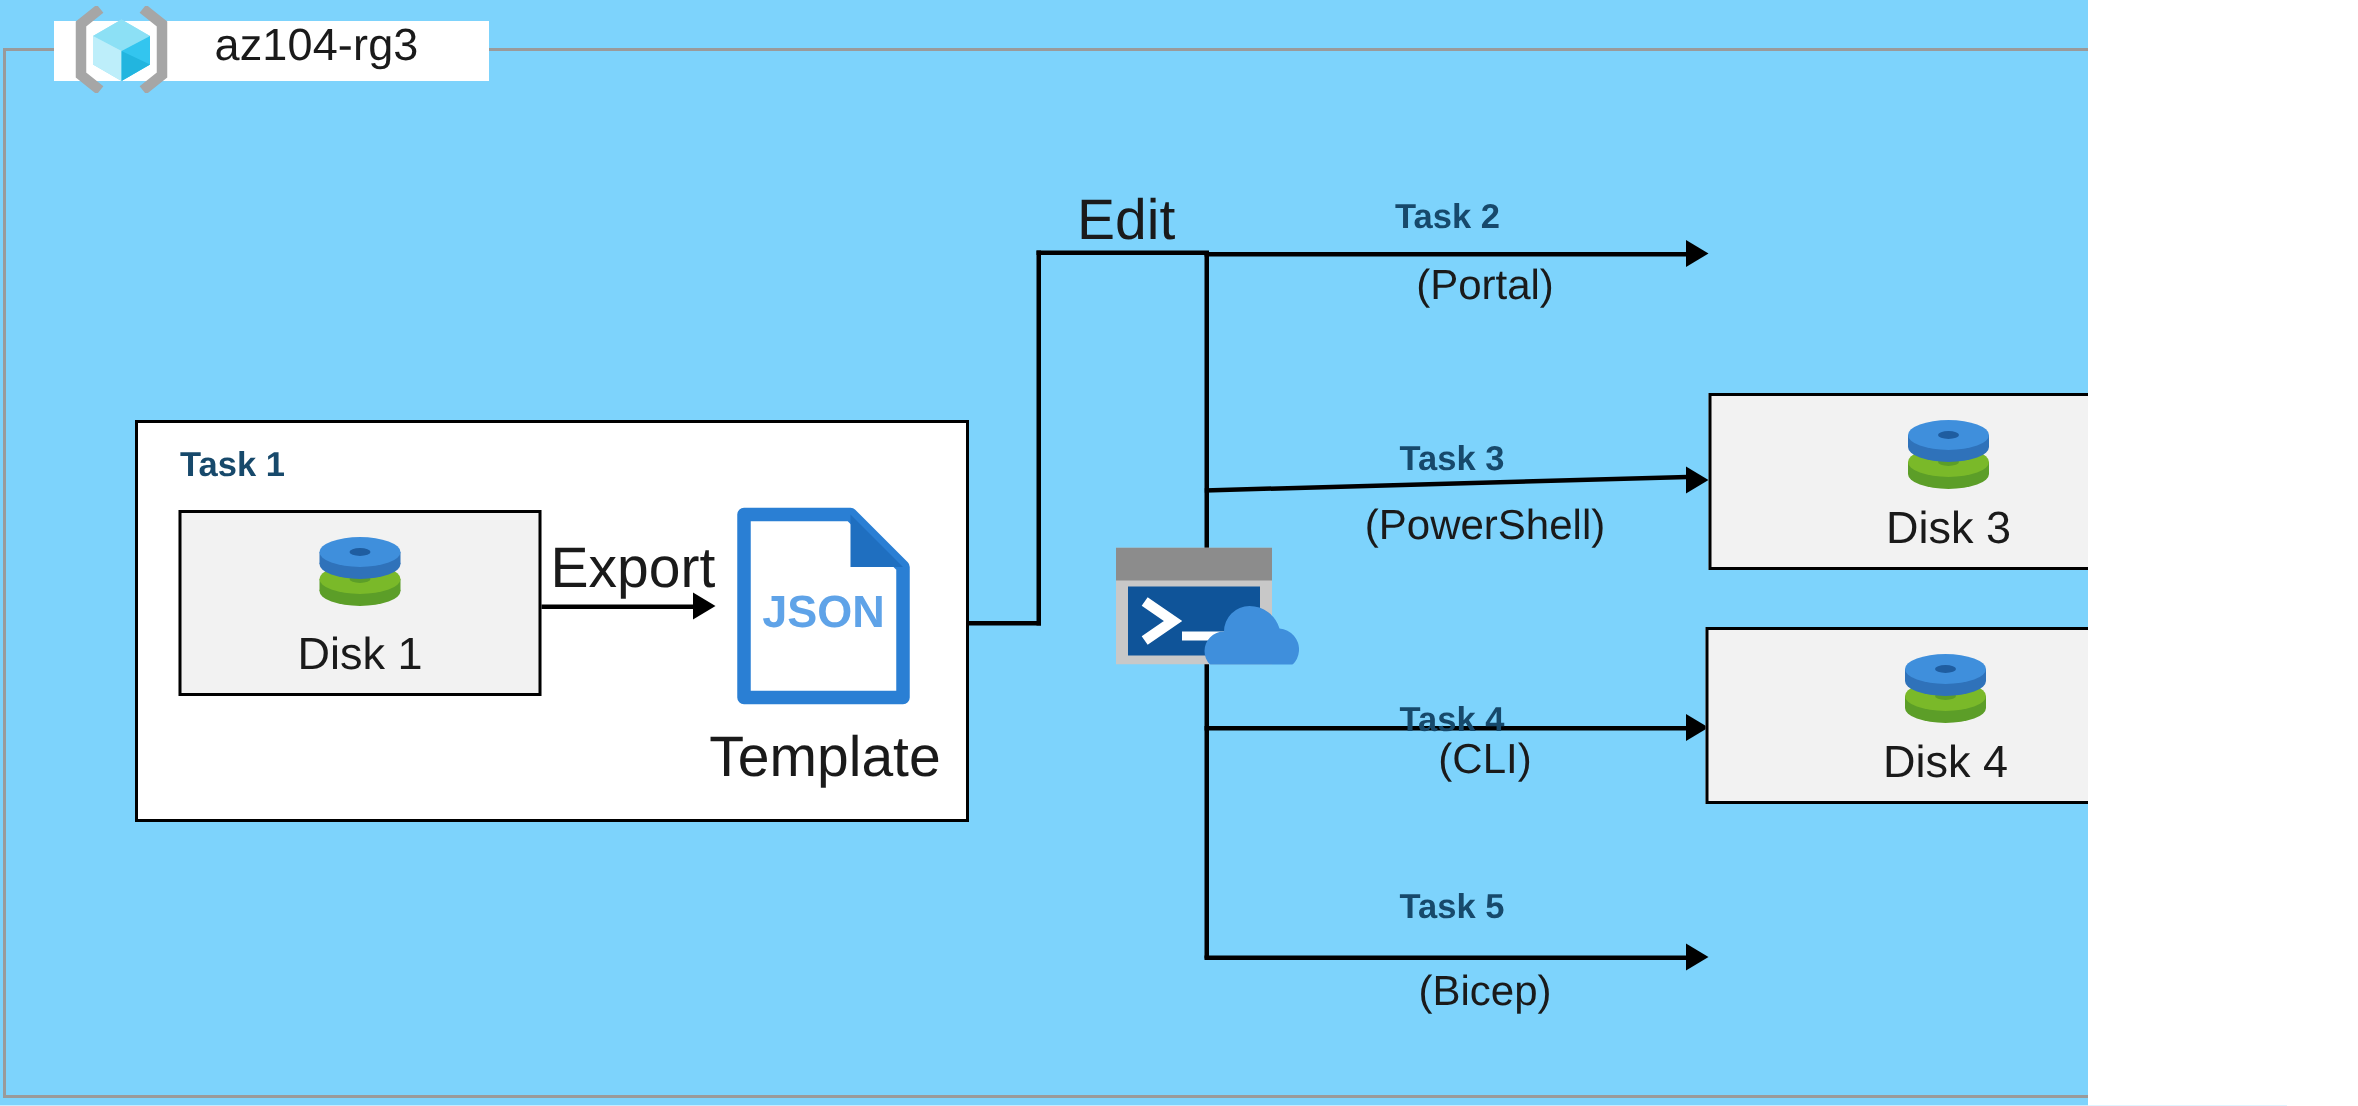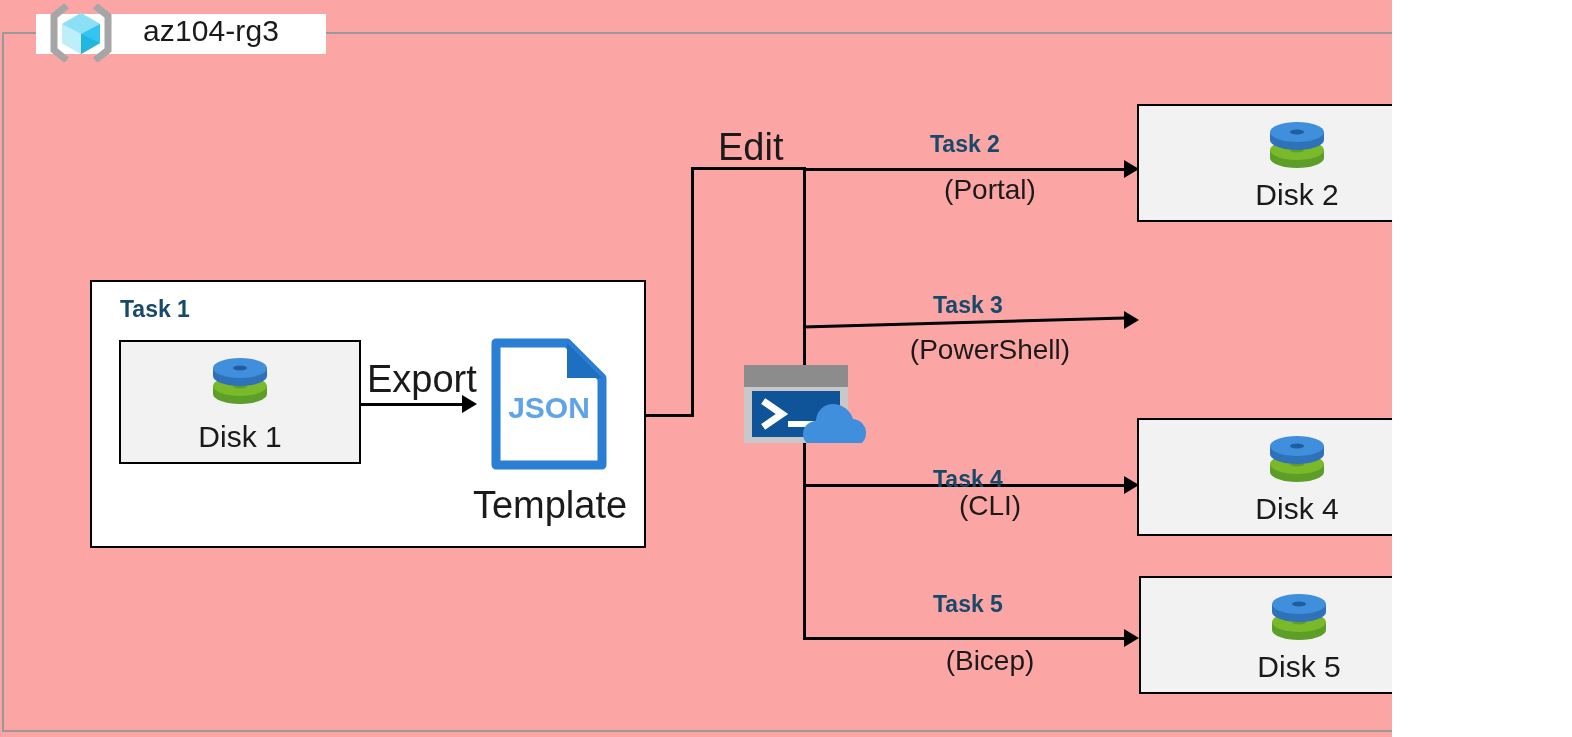--- a/index.html
+++ b/index.html
@@ -8,21 +8,21 @@
     background: #ffffff;
   }
   body {
     font-family: "Liberation Sans", sans-serif;
     -webkit-font-smoothing: antialiased;
   }
   #stage {
     position: relative;
     width: 1392px;
     height: 737px;
-    background: #fca5a5;
+    background: #7dd3fc;
     overflow: hidden;
   }
   .abs { position: absolute; }
 
   
   #rg-boundary {
     left: 2px;
     top: 32px;
     width: 1564px;
     height: 700px;
@@ -196,53 +196,53 @@
       <rect x="44" y="56" width="28" height="6" fill="#ffffff"></rect>
       <path d="M72 56 a17 17 0 0 1 17 -17 a21 21 0 0 1 20 15 a14 14 0 0 1 -2 28 l-35 0 a13 13 0 0 1 0 -26 z" fill="#3f8fdc"></path>
     </svg>
   </div>
 
   <div class="abs line-h" style="left:803px; top:168px; width:325px;"></div>
   <div class="abs arrowhead" style="left:1124px; top:160px;"></div>
   <div class="abs task-title" style="left:930px; top:131px;">Task 2</div>
   <div class="abs arrow-tool" style="left:855px; top:174px; width:270px;">(Portal)</div>
 
-  <div class="abs disk-box" style="left:1137px; top:104px; width:320px; height:118px;">
+
+  <div class="abs" style="left:1408px; top:58px; width:106px; height:106px;">
+    <svg width="106" height="106" viewBox="0 0 106 106">
+      <path d="M62 28 L18 28 L18 88 L78 88 L78 46" fill="none" stroke="#a6a6a6" stroke-width="11" stroke-linejoin="miter"></path>
+      <path d="M40 72 L92 20" stroke="#3f9de0" stroke-width="17" stroke-linecap="butt"></path>
+      <polygon points="100,6 100,52 54,6" fill="#3f9de0"></polygon>
+    </svg>
+  </div>
+
+  <div class="abs" style="left:803px; top:310px; width:330px; height:24px;">
+    <svg width="330" height="24" viewBox="0 0 330 24">
+      <line x1="0" y1="17" x2="322" y2="8" stroke="#000000" stroke-width="3"></line>
+    </svg>
+  </div>
+  <div class="abs arrowhead" style="left:1124px; top:311px;"></div>
+  <div class="abs task-title" style="left:933px; top:292px;">Task 3</div>
+  <div class="abs arrow-tool" style="left:855px; top:334px; width:270px;">(PowerShell)</div>
+
+  <div class="abs disk-box" style="left:1139px; top:262px; width:320px; height:118px;">
     <div class="disk-glyph">
       <svg width="66" height="58" viewBox="0 0 66 58">
         <ellipse cx="33" cy="36" rx="27" ry="10" fill="#5c9e28"></ellipse>
         <rect x="6" y="28" width="54" height="8" fill="#5c9e28"></rect>
         <ellipse cx="33" cy="28" rx="27" ry="10" fill="#7ab929"></ellipse>
         <ellipse cx="33" cy="28" rx="7" ry="2.6" fill="#5c9e28"></ellipse>
         <ellipse cx="33" cy="18" rx="27" ry="10" fill="#2f72ba"></ellipse>
         <rect x="6" y="10" width="54" height="8" fill="#2f72ba"></rect>
         <ellipse cx="33" cy="10" rx="27" ry="10" fill="#3f8fdc"></ellipse>
         <ellipse cx="33" cy="10" rx="7" ry="2.6" fill="#1f5da0"></ellipse>
       </svg>
     </div>
-    <div class="disk-caption">Disk 2</div>
-  </div>
-
-  <div class="abs" style="left:1408px; top:58px; width:106px; height:106px;">
-    <svg width="106" height="106" viewBox="0 0 106 106">
-      <path d="M62 28 L18 28 L18 88 L78 88 L78 46" fill="none" stroke="#a6a6a6" stroke-width="11" stroke-linejoin="miter"></path>
-      <path d="M40 72 L92 20" stroke="#3f9de0" stroke-width="17" stroke-linecap="butt"></path>
-      <polygon points="100,6 100,52 54,6" fill="#3f9de0"></polygon>
-    </svg>
-  </div>
-
-  <div class="abs" style="left:803px; top:310px; width:330px; height:24px;">
-    <svg width="330" height="24" viewBox="0 0 330 24">
-      <line x1="0" y1="17" x2="322" y2="8" stroke="#000000" stroke-width="3"></line>
-    </svg>
-  </div>
-  <div class="abs arrowhead" style="left:1124px; top:311px;"></div>
-  <div class="abs task-title" style="left:933px; top:292px;">Task 3</div>
-  <div class="abs arrow-tool" style="left:855px; top:334px; width:270px;">(PowerShell)</div>
-
+    <div class="disk-caption">Disk 3</div>
+  </div>
 
   <div class="abs" style="left:1404px; top:250px; width:96px; height:68px;">
     <svg width="96" height="68" viewBox="0 0 96 68">
       <defs>
         <linearGradient id="psbody" x1="0" y1="0" x2="0" y2="1">
           <stop offset="0%" stop-color="#2bc4f2"></stop>
           <stop offset="100%" stop-color="#4fd0e8"></stop>
         </linearGradient>
       </defs>
       <rect x="0" y="0" width="96" height="68" rx="3" fill="url(#psbody)"></rect>
@@ -288,35 +288,20 @@
         <rect x="68" y="49" width="28" height="19" fill="#0f7ad4"></rect>
       </g>
     </svg>
   </div>
 
   <div class="abs line-h" style="left:803px; top:637px; width:325px;"></div>
   <div class="abs arrowhead" style="left:1124px; top:629px;"></div>
   <div class="abs task-title" style="left:933px; top:591px;">Task 5</div>
   <div class="abs arrow-tool" style="left:855px; top:645px; width:270px;">(Bicep)</div>
 
-  <div class="abs disk-box" style="left:1139px; top:576px; width:320px; height:118px;">
-    <div class="disk-glyph">
-      <svg width="66" height="58" viewBox="0 0 66 58">
-        <ellipse cx="33" cy="36" rx="27" ry="10" fill="#5c9e28"></ellipse>
-        <rect x="6" y="28" width="54" height="8" fill="#5c9e28"></rect>
-        <ellipse cx="33" cy="28" rx="27" ry="10" fill="#7ab929"></ellipse>
-        <ellipse cx="33" cy="28" rx="7" ry="2.6" fill="#5c9e28"></ellipse>
-        <ellipse cx="33" cy="18" rx="27" ry="10" fill="#2f72ba"></ellipse>
-        <rect x="6" y="10" width="54" height="8" fill="#2f72ba"></rect>
-        <ellipse cx="33" cy="10" rx="27" ry="10" fill="#3f8fdc"></ellipse>
-        <ellipse cx="33" cy="10" rx="7" ry="2.6" fill="#1f5da0"></ellipse>
-      </svg>
-    </div>
-    <div class="disk-caption">Disk 5</div>
-  </div>
 
   <div class="abs" style="left:1408px; top:562px; width:96px; height:92px;">
     <svg width="96" height="92" viewBox="0 0 96 92">
 
       <path d="M4 4 h26 v9 h36 v-9 h26 v26 h-9 v32 h9 v26 h-26 v-9 h-36 v9 h-26 v-26 h9 v-32 h-9 z" fill="#33c5ef"></path>
       <rect x="13" y="13" width="70" height="66" fill="#1a9fd4"></rect>
       <rect x="18" y="10" width="60" height="64" fill="#ffffff"></rect>
       <rect x="27" y="20" width="42" height="11" rx="2" fill="#78c043"></rect>
       <rect x="27" y="37" width="42" height="11" rx="2" fill="#69ad33"></rect>
       <rect x="27" y="54" width="42" height="11" rx="2" fill="#4e8f25"></rect>

